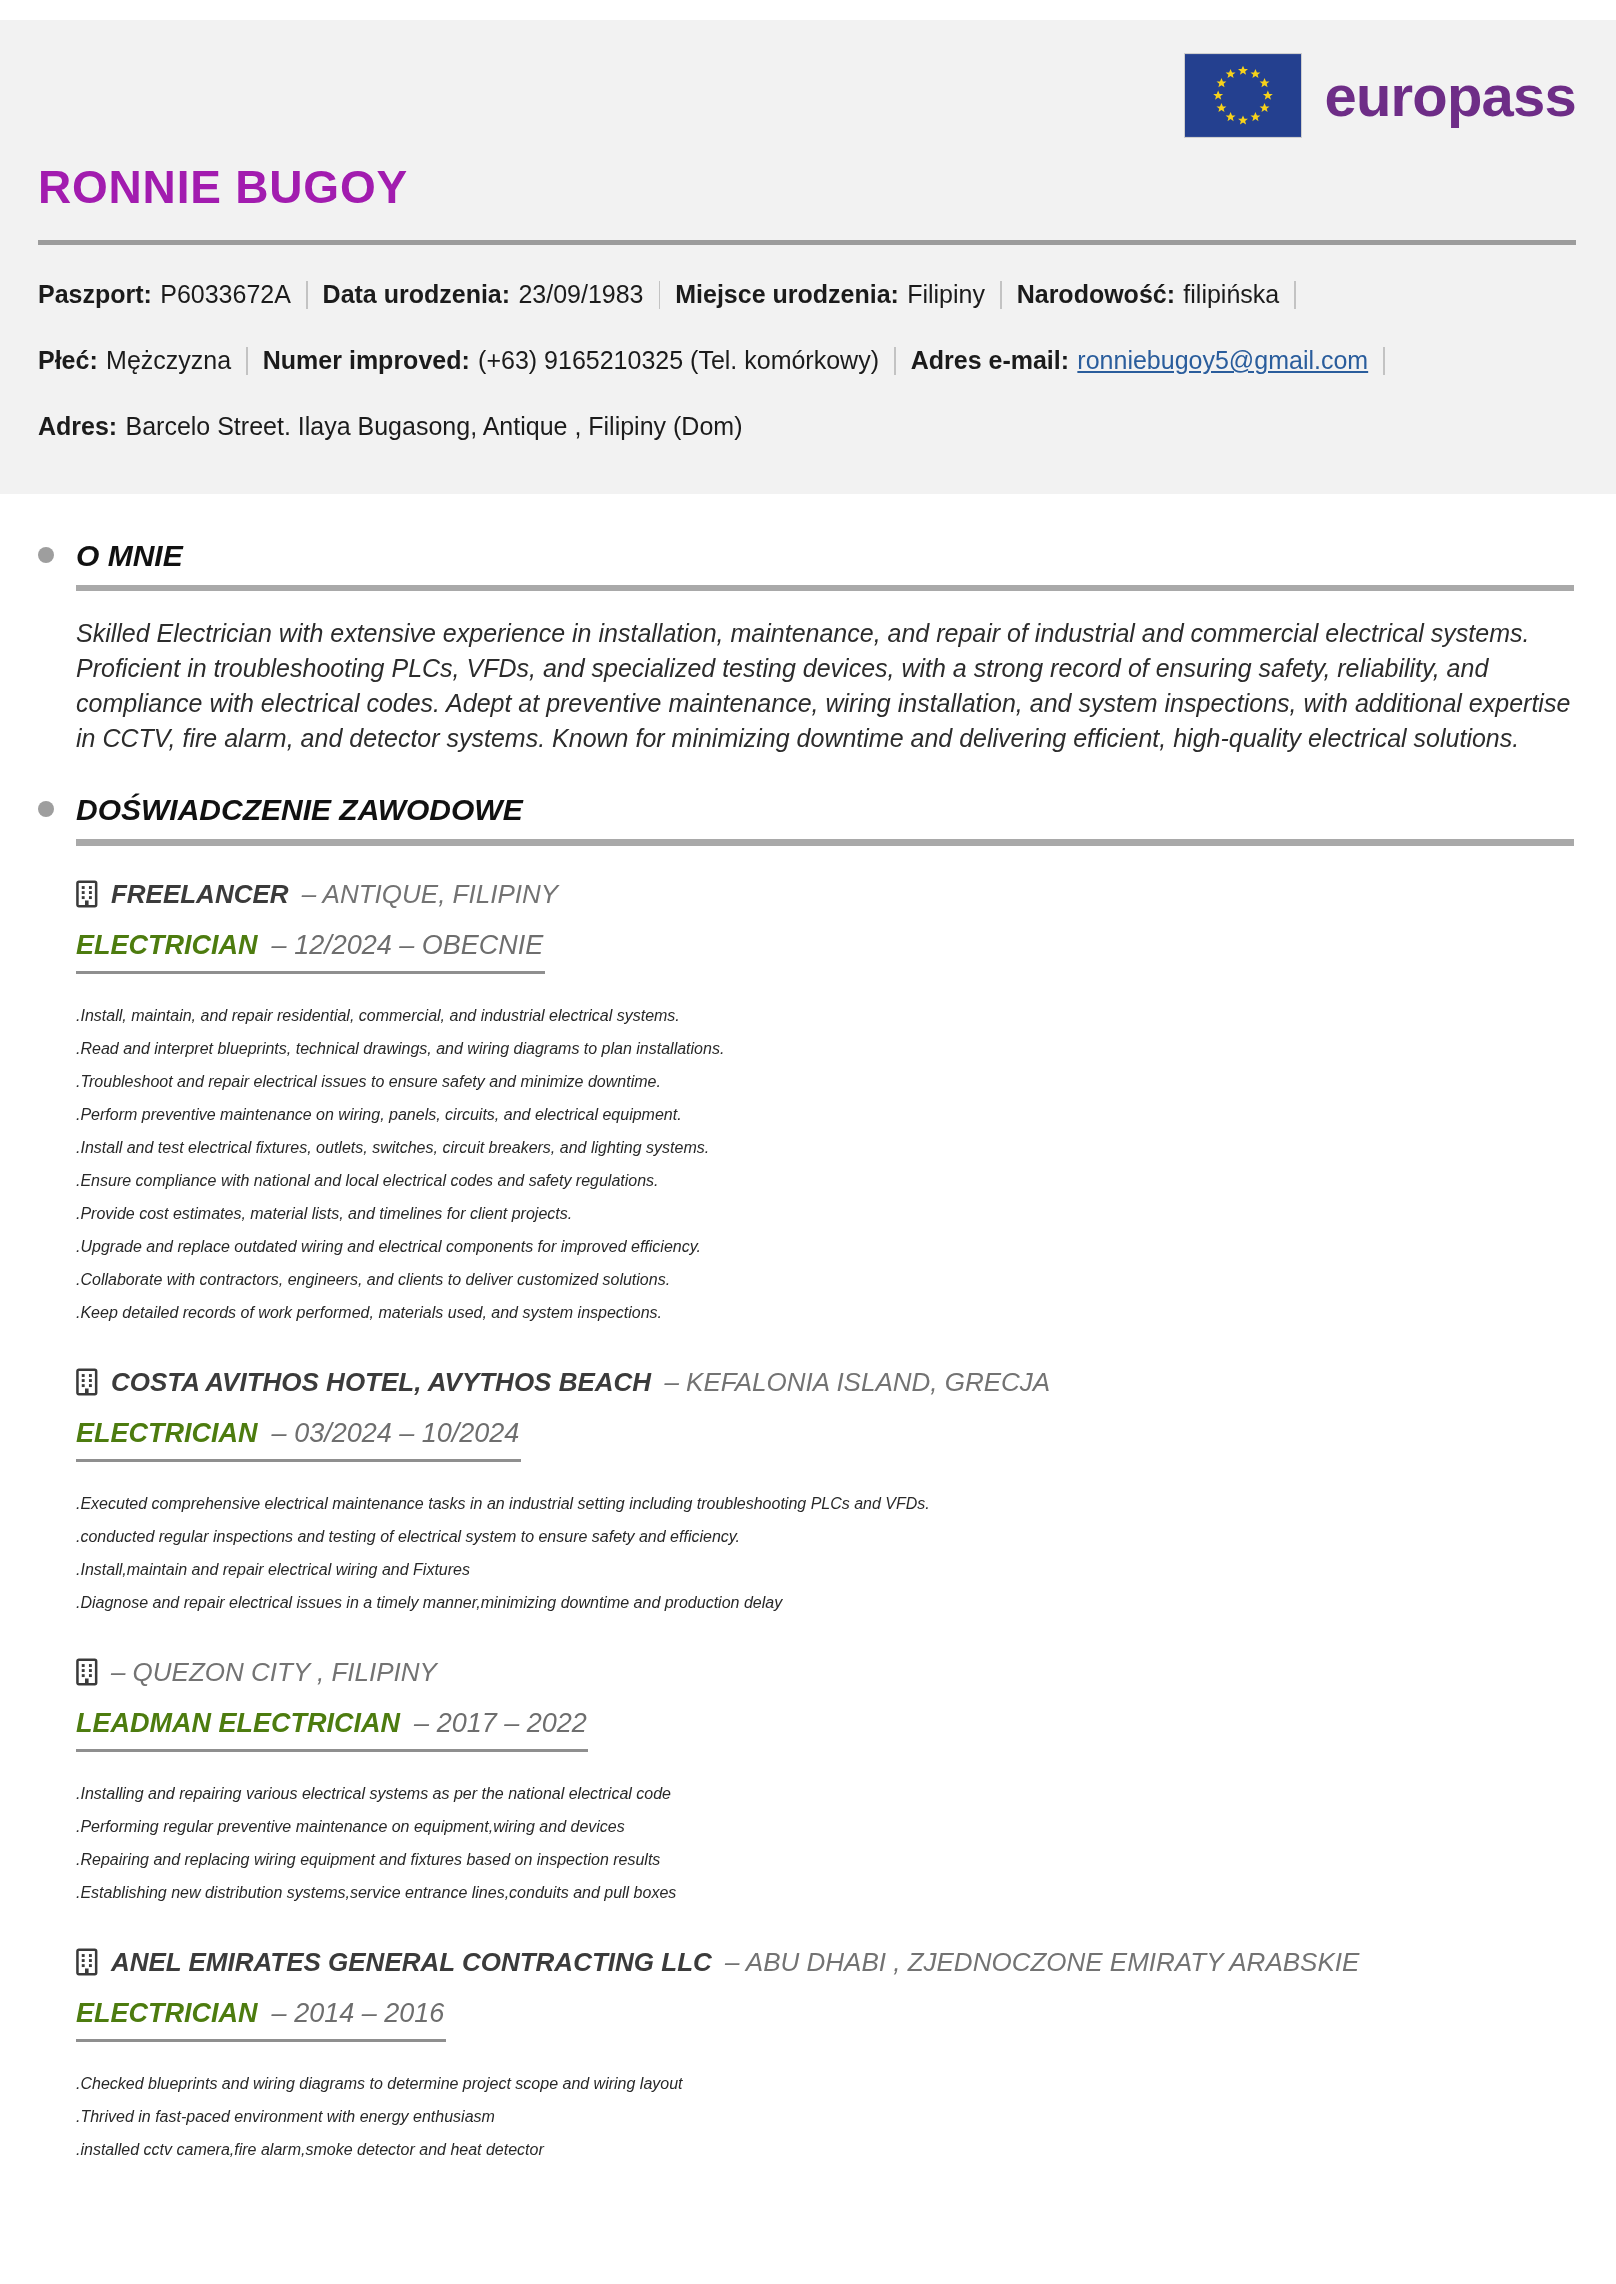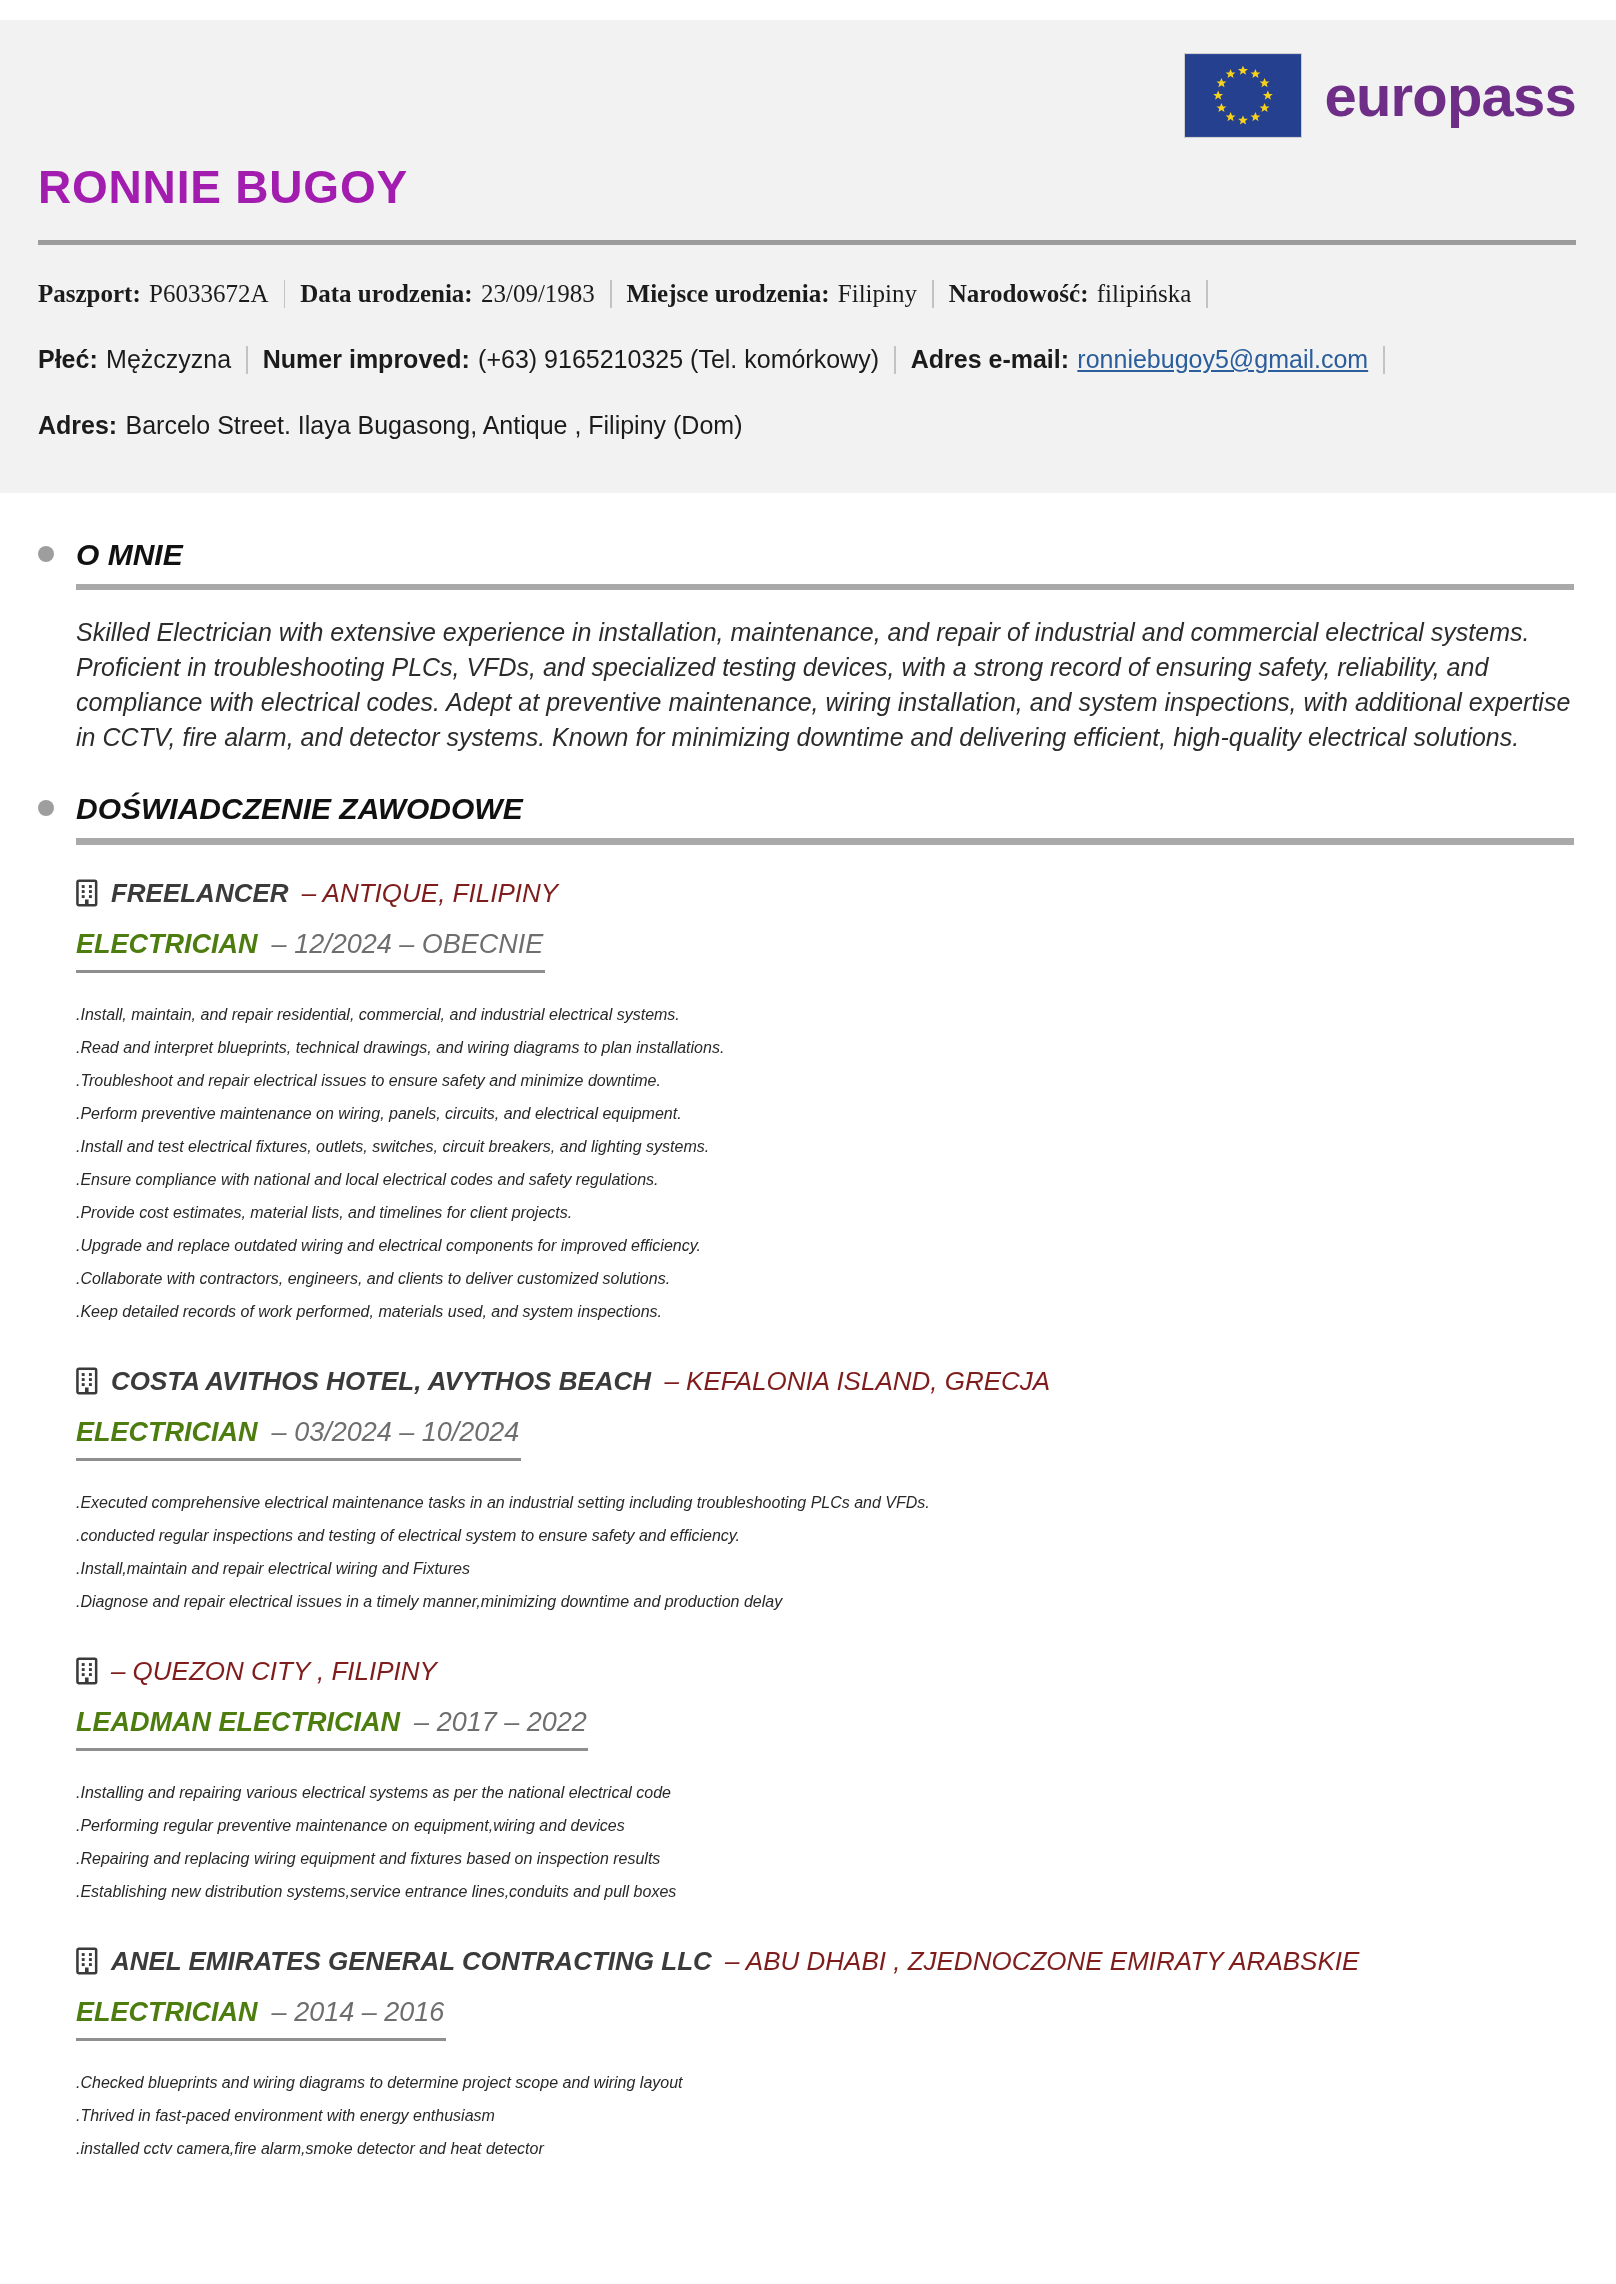--- a/index.html
+++ b/index.html
@@ -16,21 +16,21 @@
     font-size: 58px; font-weight: 600; line-height: 1;
     color: var(--brand-purple, #6e2d87); letter-spacing: -0.8px;
   }
   .name {
     margin: 21.6px 0 0 0; font-size: 46px; font-weight: 700;
     color: #a21caf; letter-spacing: 0.8px;
   }
   .name-rule { margin-top: 26.6px; height: 5px; background: #9c9c9c; }
   .info { margin-top: 35px; font-size: 25px; color: #1b1b1b; }
   .info-row { display: flex; align-items: center; margin-top: 37px; white-space: nowrap; }
-  .info-row:first-child { margin-top: 0; font-family: Liberation Serif, serif; }
+  .info-row:first-child { margin-top: 0; }
   .field { display: inline-flex; align-items: baseline; }
   .field .lbl { font-weight: 700; }
   .field .val { margin-left: 8.3px; font-weight: 400; }
   .field a.val { color: var(--link-blue, #2a5d9c); text-decoration: underline; }
   .sep { width: 1.7px; height: 28px; background: #c3c3c3; margin: 0 15px; flex: none; }
   
   main { padding: 0 42px 0 76px; font-style: italic; }
   .sec-head { position: relative; }
   .sec-dot {
     position: absolute; left: -38px; top: 7.5px;
@@ -39,21 +39,21 @@
   .sec-title { margin: 0; font-size: 30px; font-weight: 800; color: #111111; }
   .sec-rule { margin-top: 11.6px; height: 6.6px; background: #a9a9a9; }
   .sec-about { padding-top: 45px; }
   .about-text { margin: 25px 0 0 0; font-size: 25px; line-height: 35px; color: #2c2c2c; }
   .sec-exp { padding-top: 37px; }
   .job { margin-top: 38px; }
   .job:first-of-type { margin-top: 33px; }
   .company-row { display: flex; align-items: center; gap: 13.3px; font-size: 26px; }
   .building-svg { flex: none; display: block; }
   .company { font-weight: 700; color: #3b3b3b; }
-  .loc { color: #7f1d1d; font-weight: 400; }
+  .loc { color: #737373; font-weight: 400; }
   .title-row {
     display: inline-block; margin-top: 20px; padding: 0 1.7px 10px 0;
     border-bottom: 3.3px solid #8f8f8f; font-size: 27px;
   }
   .role { font-weight: 700; color: #4d7c0f; }
   .dates { color: #6e6e6e; font-weight: 400; margin-left: 6.6px; }
   .duties { margin-top: 25px; max-width: 1412px; font-size: 16px; color: #282828; }
   .duty { line-height: 33px; }
 </style>
 </head>

